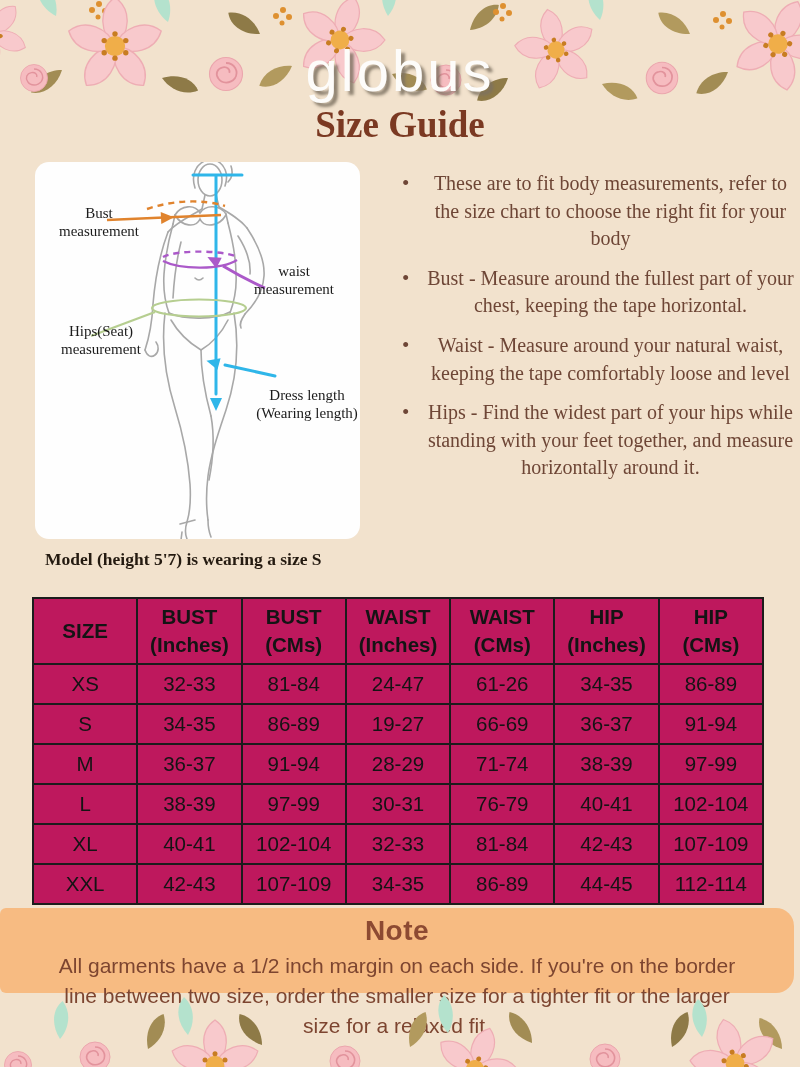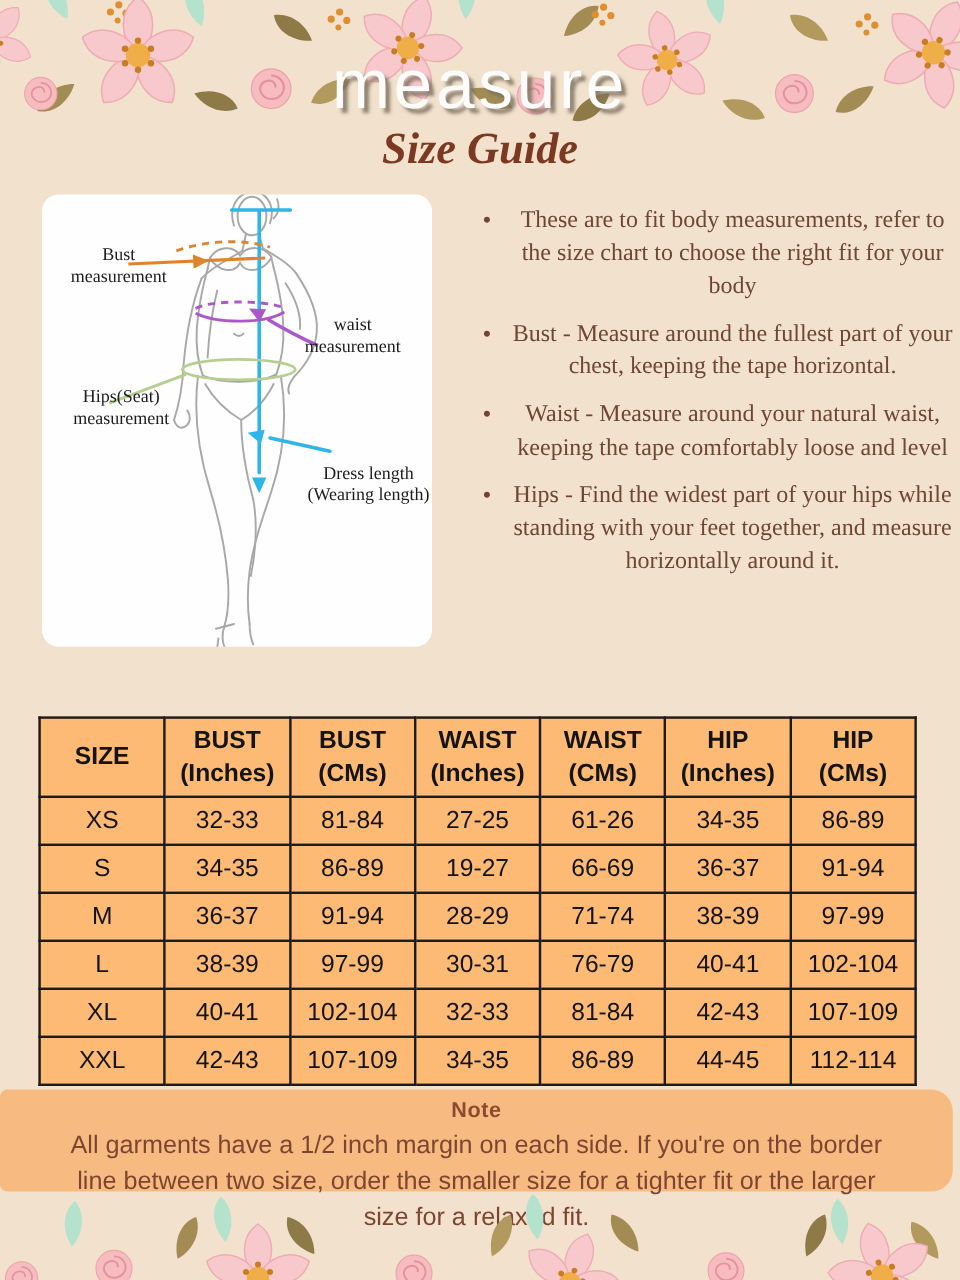--- a/index.html
+++ b/index.html
@@ -5,46 +5,46 @@
   html,body{margin:0;padding:0;}
   .page{position:relative;width:800px;height:1067px;background:#f2e2cd;overflow:hidden;
         font-family:"Liberation Sans",sans-serif;}
   svg{display:block;}
   .floral-top{position:absolute;top:0;left:0;}
   .floral-bottom{position:absolute;bottom:0;left:0;}
   .logo{position:absolute;top:42px;left:0;width:100%;text-align:center;
         font-size:58px;font-weight:400;letter-spacing:3px;color:#fdfcfa;line-height:1;
         text-shadow:4px 4px 3px rgba(125,113,96,.85);}
   .title{position:absolute;top:103px;left:0;width:100%;margin:0;text-align:center;
-         font-family:"Liberation Serif",serif;font-size:37px;font-weight:700;color:#7b3922;font-style:italic;}
+         font-family:"Liberation Serif",serif;font-size:37px;font-weight:700;color:#7b3922;}
   .diagram-card{position:absolute;left:35px;top:162px;width:325px;height:377px;
                 background:#fefefe;border-radius:14px;}
   .dlabel{position:absolute;font-family:"Liberation Serif",serif;font-size:15px;color:#1b1b1b;
           line-height:1.2;text-align:center;white-space:pre-line;}
   .dlabel.bust{left:16px;top:42px;width:96px;}
   .dlabel.waist{left:206px;top:100px;width:106px;}
   .dlabel.hips{left:16px;top:160px;width:100px;}
   .dlabel.dress{left:220px;top:224px;width:104px;}
   .instructions{position:absolute;left:397px;top:170px;width:400px;margin:0;padding:0;
                 list-style:none;font-family:"Liberation Serif",serif;font-size:20px;
                 line-height:1.38;color:#6e4636;}
   .instructions li{position:relative;padding-left:27px;margin-bottom:12px;text-align:center;}
   .instructions li::before{content:"\2022";position:absolute;left:5px;top:-1px;font-size:21px;}
   .model-note{position:absolute;left:45px;top:549px;font-family:"Liberation Serif",serif;
               font-size:17.5px;font-weight:700;color:#241a10;}
   .size-table{position:absolute;left:32px;top:597px;width:732px;border-collapse:collapse;
-              table-layout:fixed;background:#fdba74;}
+              table-layout:fixed;background:#be185d;}
   .size-table th,.size-table td{border:2px solid #1c1c1c;text-align:center;vertical-align:middle;
               color:#141414;padding:0;}
   .size-table th{height:64px;font-size:20.5px;font-weight:700;white-space:pre-line;line-height:1.35;}
   .size-table td{height:38px;font-size:20.5px;font-weight:400;}
   .size-table td.size-cell{font-weight:400;}
   .note-bar{position:absolute;left:0;top:908px;width:794px;height:85px;background:#f7bb82;
             border-radius:6px 18px 18px 6px;text-align:center;box-sizing:border-box;padding-top:7px;}
-  .note-title{font-size:18px;font-weight:700;color:#8d4a32;letter-spacing:.5px;}
+  .note-title{font-size:28px;font-weight:700;color:#8d4a32;letter-spacing:.5px;}
   .note-body{margin:4px auto 0;max-width:690px;font-size:21px;line-height:1.42;color:#7d4530;}
 </style>
 </head>
 <body>
 
 <div class="page">
 
   <svg class="floral-top" width="800" height="165" viewBox="0 0 800 165">
     <defs>
       <path id="petal" d="M0,0 C-11,-9 -13,-27 0,-36 C13,-27 11,-9 0,0 Z"></path>
@@ -102,21 +102,21 @@
     <use href="#rose" transform="translate(662,78) scale(1.05)"></use>
     <use href="#rose" transform="translate(34,78) scale(0.9)"></use>
 
     <use href="#bigflower" transform="translate(115,46) scale(1.35)"></use>
     <use href="#bigflower" transform="translate(340,40) scale(1.25) rotate(18)"></use>
     <use href="#bigflower" transform="translate(556,50) scale(1.15) rotate(-12)"></use>
     <use href="#bigflower" transform="translate(778,44) scale(1.3) rotate(25)"></use>
     <use href="#bigflower" transform="translate(-8,34) rotate(40)"></use>
   </svg>
 
-  <div class="logo">measure</div>
+  <div class="logo">globus</div>
   <h1 class="title">Size Guide</h1>
 
   <div class="diagram-card">
     <svg width="325" height="377" viewBox="0 0 325 377">
       <g fill="none" stroke="#a8a8a8" stroke-width="1.6" stroke-linecap="round">
         <ellipse cx="175" cy="18" rx="12" ry="16"></ellipse>
         <path d="M160,26 C156,14 160,2 172,-2 M190,24 C194,12 190,2 180,-2 M193,20 C197,16 198,10 196,4"></path>
         <path d="M170,33 L167,47 M181,33 L184,45"></path>
         <path d="M167,47 C156,54 142,60 133,70 M184,45 C196,52 206,58 212,66"></path>
         <path d="M140,53 C146,43 160,42 165,51 C171,42 185,43 191,52"></path>
@@ -171,20 +171,21 @@
 (Wearing length)</div>
   </div>
 
   <ul class="instructions">
     <li>These are to fit body measurements, refer to the size chart to choose the right fit for your body</li>
     <li>Bust - Measure around the fullest part of your chest, keeping the tape horizontal.</li>
     <li>Waist - Measure around your natural waist, keeping the tape comfortably loose and level</li>
     <li>Hips - Find the widest part of your hips while standing with your feet together, and measure horizontally around it.</li>
   </ul>
 
+  <div class="model-note">Model (height 5'7) is wearing a size S</div>
 
   <table class="size-table">
     <thead>
       <tr>
         <th>SIZE</th>
         <th>BUST
 (Inches)</th>
         <th>BUST
 (CMs)</th>
         <th>WAIST
@@ -195,21 +196,21 @@
 (Inches)</th>
         <th>HIP
 (CMs)</th>
       </tr>
     </thead>
     <tbody>
       <tr>
         <td class="size-cell">XS</td>
         <td>32-33</td>
         <td>81-84</td>
-        <td>27-25</td>
+        <td>24-47</td>
         <td>61-26</td>
         <td>34-35</td>
         <td>86-89</td>
       </tr>
       <tr>
         <td class="size-cell">S</td>
         <td>34-35</td>
         <td>86-89</td>
         <td>19-27</td>
         <td>66-69</td>

